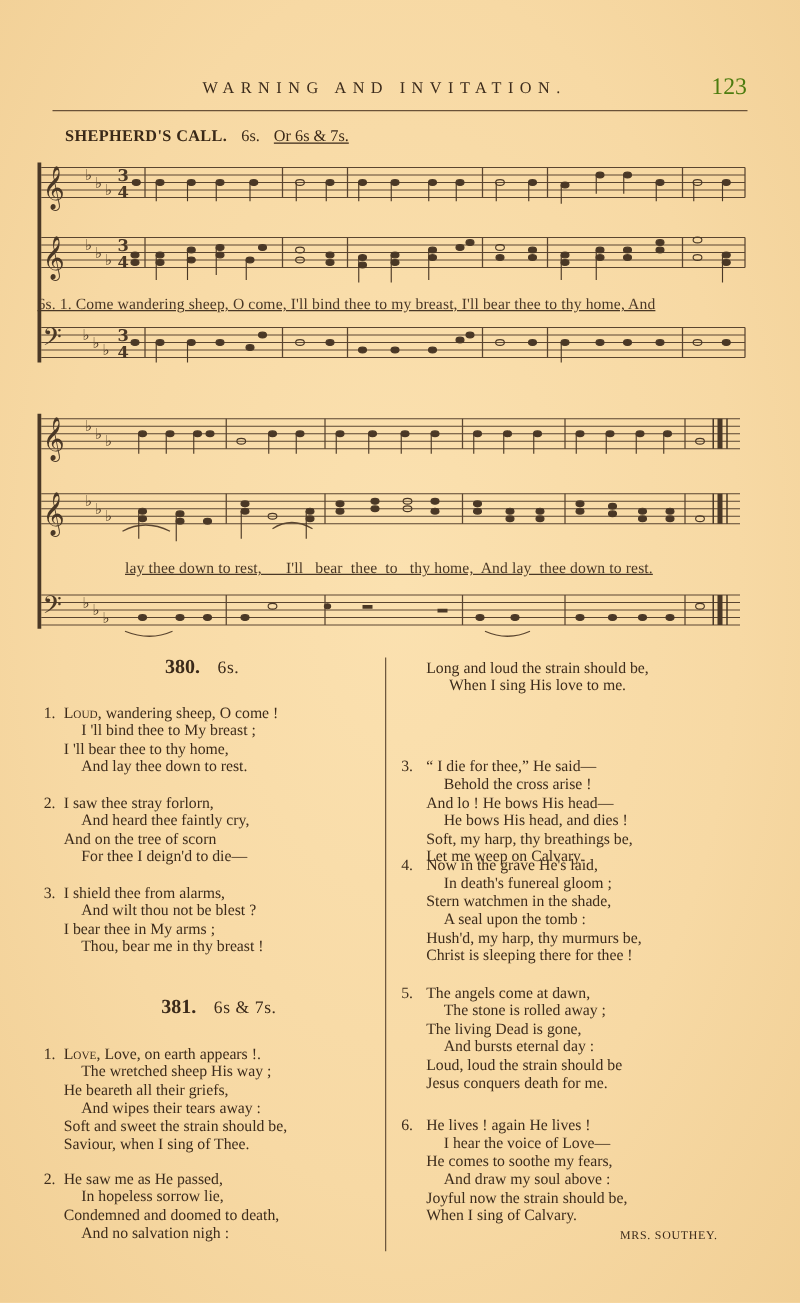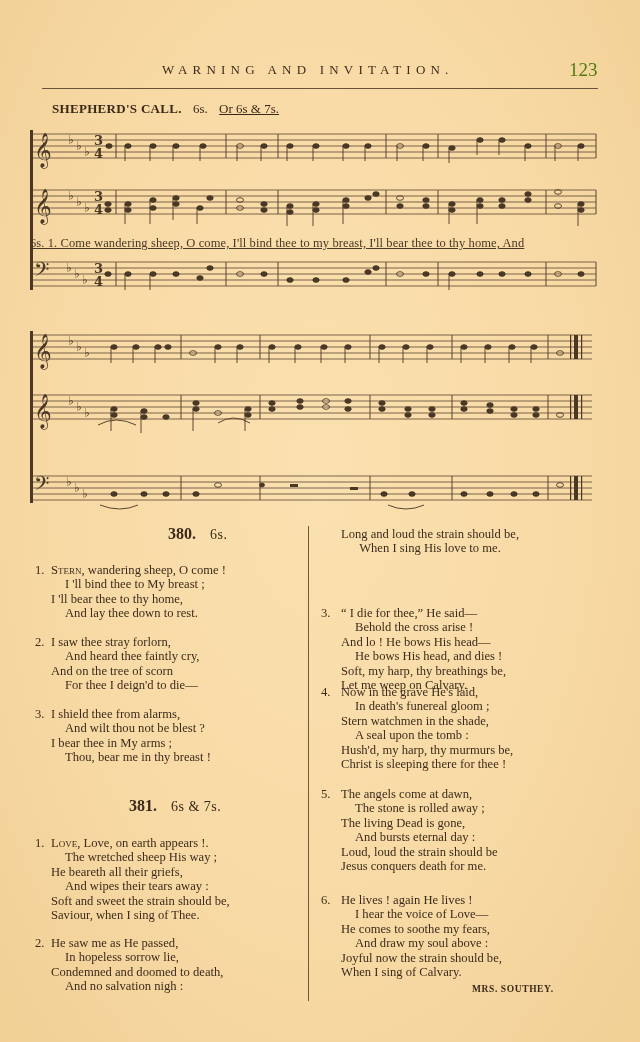--- a/index.html
+++ b/index.html
@@ -43,21 +43,21 @@
     font-size:16px; font-weight:bold; color:#3b2a1a; white-space:nowrap;
   }
   .hymn-head .meter { font-weight:normal; font-size:14px; margin-left:14px; letter-spacing:0.5px; }
   .stanza { font-size:12.6px; line-height:14.4px; color:#3d2c1c; }
   .stanza .ln { display:block; white-space:nowrap; }
   .stanza .num { display:inline-block; width:16px; }
   .stanza .ind0 { padding-left:16px; }
   .stanza .ind1 { padding-left:30px; }
   .smallcaps { font-variant:small-caps; }
   .author {
-    left:472px; top:984px; font-size:9.5px; font-weight:bold; letter-spacing:0.6px; color:#3b2a1a;
+    left:496px; top:984px; font-size:9.5px; font-weight:normal; letter-spacing:0.6px; color:#3b2a1a;
   }
 </style>
 </head>
 <body>
 
 <div class="abs running-head">
   <span class="rh-title">WARNING AND INVITATION.</span>
   <span class="rh-page">123</span>
 </div>
 <div class="abs head-rule"></div>
@@ -423,30 +423,31 @@
       <ellipse cx="234" cy="160" rx="2.5" ry="2"></ellipse>
       <ellipse cx="356" cy="169" rx="3.2" ry="2.3"></ellipse>
       <ellipse cx="384" cy="169" rx="3.2" ry="2.3"></ellipse>
       <ellipse cx="436" cy="169" rx="3.2" ry="2.3"></ellipse>
       <ellipse cx="462" cy="169" rx="3.2" ry="2.3"></ellipse>
       <ellipse cx="486" cy="169" rx="3.2" ry="2.3"></ellipse>
       <ellipse cx="508" cy="169" rx="3.2" ry="2.3"></ellipse>
       <ellipse cx="532" cy="160" rx="3.5" ry="2.3" fill="none"></ellipse>
     </g>
   </svg>
+  <div class="abs lyric" style="left:72px;top:122px;white-space:pre;">lay thee down to rest,      I'll   bear  thee  to   thy home,  And lay  thee down to rest.</div>
 </div>
 
 <div class="abs col-rule"></div>
 
-<div class="abs hymn-head" style="left:132px;top:525px;margin-left:36px;">
+<div class="abs hymn-head" style="left:132px;top:525px;">
   <span>380.</span><span class="meter">6s.</span>
 </div>
 
 <div class="abs stanza" style="left:35px;top:563px;">
-  <span class="ln"><span class="num">1.</span><span class="smallcaps">Stern,</span> <span>wandering sheep, O come !</span></span>
+  <span class="ln"><span class="num">1.</span><span class="smallcaps">Loud,</span> <span>wandering sheep, O come !</span></span>
   <span class="ln ind1">I 'll bind thee to My breast ;</span>
   <span class="ln ind0">I 'll bear thee to thy home,</span>
   <span class="ln ind1">And lay thee down to rest.</span>
 </div>
 
 <div class="abs stanza" style="left:35px;top:635px;">
   <span class="ln"><span class="num">2.</span><span>I saw thee stray forlorn,</span></span>
   <span class="ln ind1">And heard thee faintly cry,</span>
   <span class="ln ind0">And on the tree of scorn</span>
   <span class="ln ind1">For thee I deign'd to die—</span>

